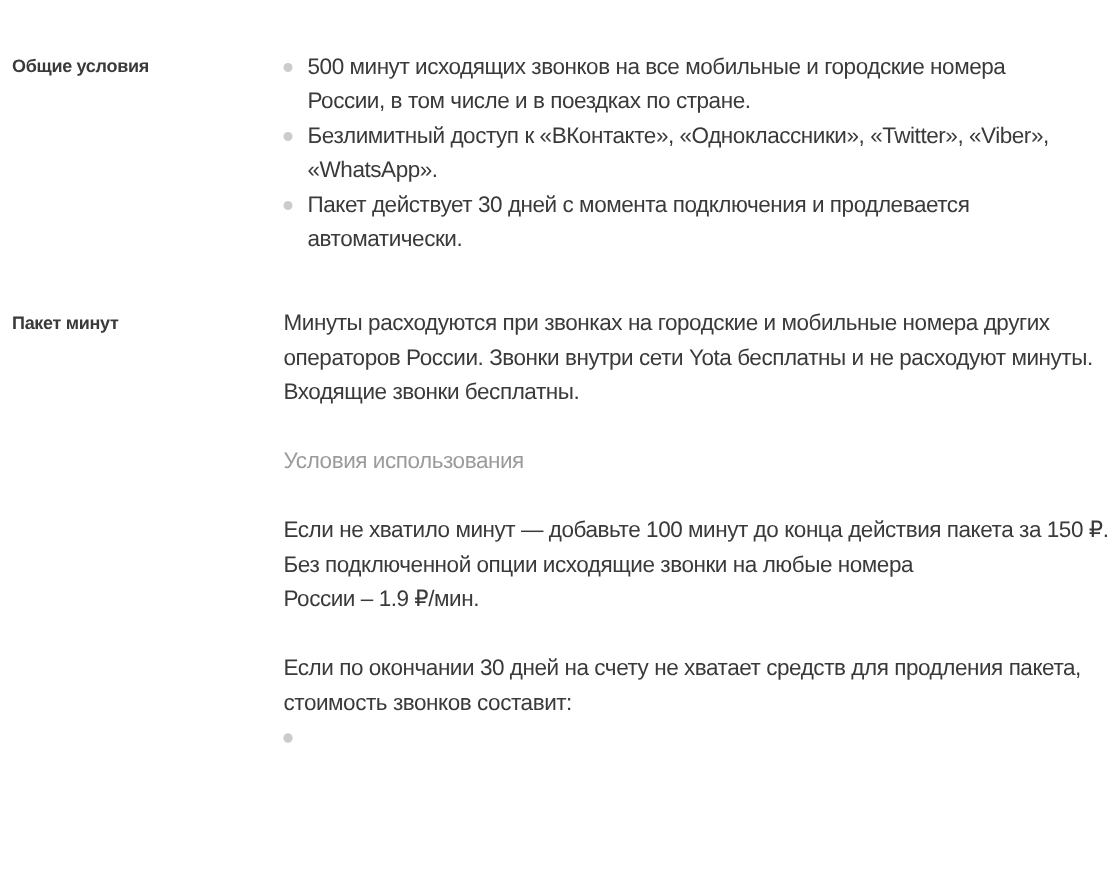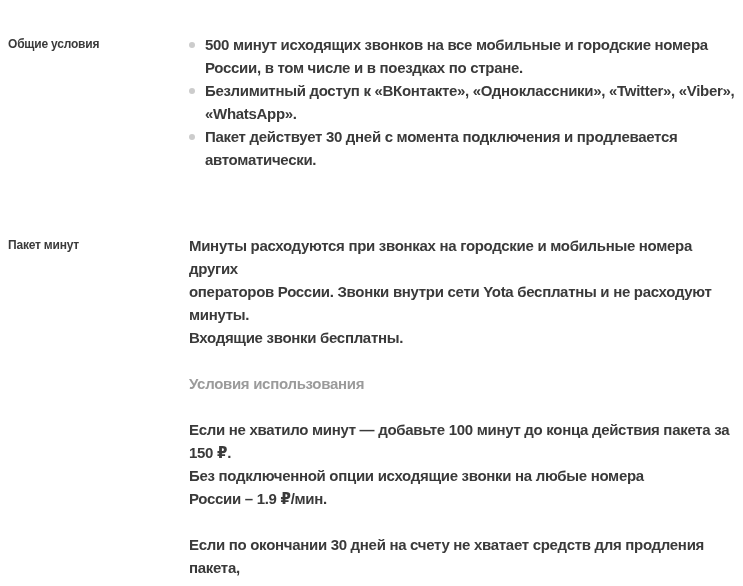--- a/index.html
+++ b/index.html
@@ -11,34 +11,34 @@
   *{margin:0;padding:0;box-sizing:border-box;}
   html,body{background:var(--bg);}
   body{
     width:743px;height:586px;overflow:hidden;
     font-family:"Liberation Sans","DejaVu Sans",sans-serif;
     font-size:15px;line-height:23px;letter-spacing:-0.3px;
     color:var(--text);
     padding:33px 0 0 8px;
   }
   .section{display:flex;align-items:flex-start;}
-  .section + .section{margin-top:63px;}
+  .section + .section{margin-top:33px;}
   .label-col{width:181px;flex:0 0 181px;}
   .section-label{font-weight:bold;font-size:12px;color:var(--text);letter-spacing:-0.2px;}
   .content-col{width:552px;flex:0 0 552px;}
-  .wrap{white-space:pre-line;font-weight:bold;}
+  .wrap{white-space:pre-line;}
   ul.cond-list{list-style:none;}
   ul.cond-list li{position:relative;padding-left:16px;}
   .dot{
     position:absolute;left:0;top:9px;width:6px;height:6px;
     border-radius:50%;background:var(--bullet);
   }
   p.para{margin:0 0 23px 0;}
   p.para:last-child{margin-bottom:0;}
-  .subheading{color:var(--muted);margin:0 0 23px 0;font-weight:bold;}
+  .subheading{color:var(--muted);margin:0 0 23px 0;}
   ul.cond-list.tight{margin:0;}
 </style>
 </head>
 <body>
 
 <div>
 
   <div class="section">
     <div class="label-col">
       <div class="section-label">Общие условия</div>

